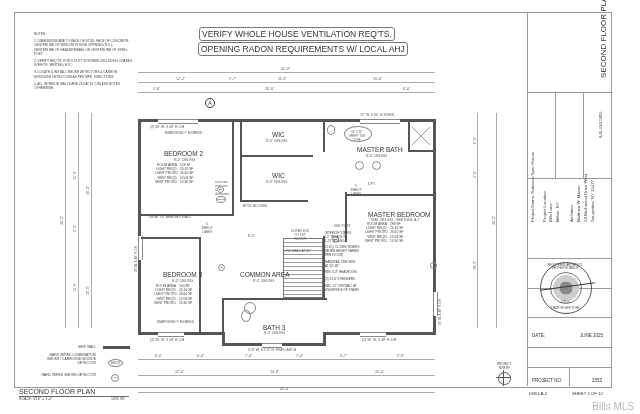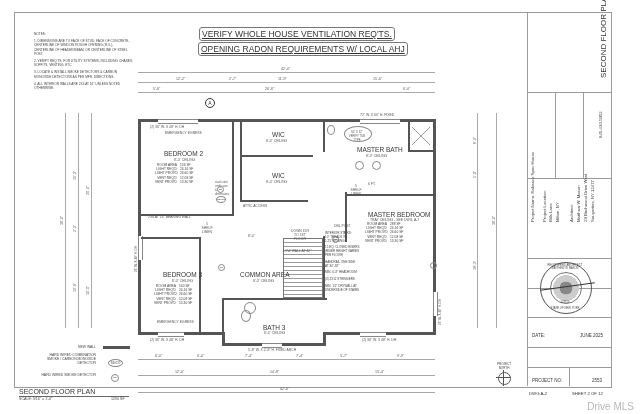--- a/index.html
+++ b/index.html
@@ -1,21 +1,21 @@
 <!DOCTYPE html>
 <html><head>
 <meta charset="utf-8">
 <style>
   html,body{margin:0;padding:0;background:#fff;}
   body{width:640px;height:414px;position:relative;overflow:hidden;font-family:"Liberation Sans",sans-serif;color:#333;}
   .sheet{position:absolute;left:14px;top:12px;width:596px;height:374px;border:1px solid #9a9a9a;background:#fff;}
   .abs{position:absolute;}
   .notes{left:34px;top:32px;width:100px;font-size:3.2px;line-height:4.2px;color:#444;}
   .notes p{margin:0 0 3px 0;}
-  .banner{border:1px solid #777;border-radius:3px;font-size:8.5px;color:#333;padding:1px 2px;white-space:nowrap;text-decoration:underline;}
+  .banner{border:1px solid #777;border-radius:3px;font-size:8.5px;color:#333;padding:1px 2px;white-space:nowrap;}
   .wall{position:absolute;background:#555;}
   .win{position:absolute;background:#fff;border-top:1px solid #888;border-bottom:1px solid #888;}
   .dim{position:absolute;border-top:1px solid #aaa;}
   .dimv{position:absolute;border-left:1px solid #aaa;}
   .dimtxt{position:absolute;font-size:3.6px;color:#555;white-space:nowrap;}
   .room-title{position:absolute;font-size:6.5px;color:#333;text-align:center;white-space:nowrap;}
   .room-sub{position:absolute;font-size:3.4px;color:#555;text-align:center;white-space:nowrap;}
   .spec{position:absolute;font-size:3.3px;line-height:4.2px;color:#444;white-space:nowrap;}
   .spec span{display:inline-block;}
   .spec .k{width:22px;text-align:right;margin-right:3px;}
@@ -270,13 +270,13 @@
 <div class="abs" style="left:545px;top:306px;width:40px;font-size:2.8px;text-align:center;color:#444;">STATE OF NEW YORK</div>
 <div class="abs" style="left:540px;top:286px;width:55px;height:1px;background:#333;transform:rotate(-8deg);"></div>
 
 <div class="abs" style="left:532px;top:333px;font-size:4.5px;color:#333;">DATE:</div>
 <div class="abs" style="left:580px;top:333px;font-size:4.5px;color:#333;">JUNE 2025</div>
 <div class="abs" style="left:532px;top:378px;font-size:4.5px;color:#333;">PROJECT NO:</div>
 <div class="abs" style="left:592px;top:378px;font-size:4.5px;color:#333;">2553</div>
 <div class="abs" style="left:529px;top:391px;font-size:4.3px;color:#333;">DWG A-2</div>
 <div class="abs" style="left:572px;top:391px;font-size:4.3px;color:#333;">SHEET 2 OF 12</div>
 
-<div class="watermark">Drive MLS</div>
+<div class="watermark">Bills MLS</div>
 
 </body></html>

